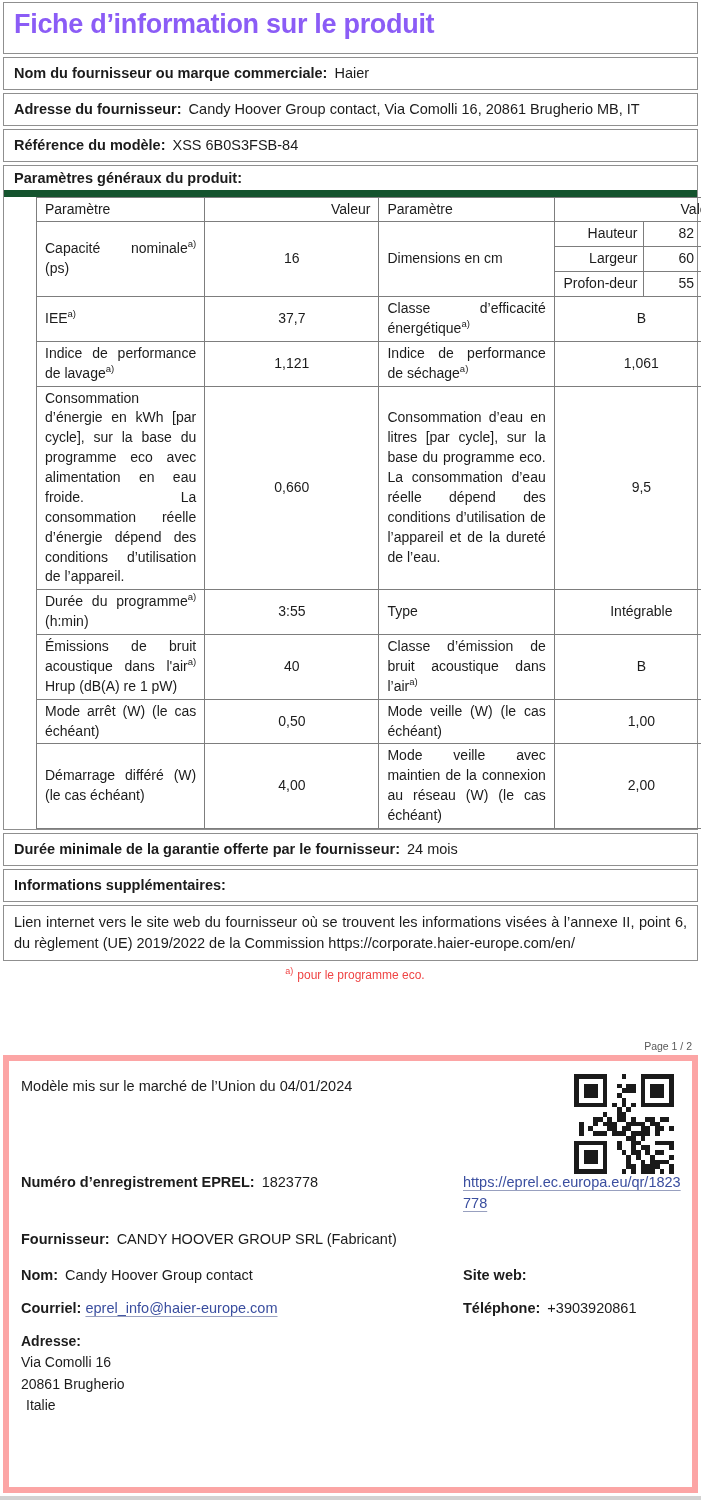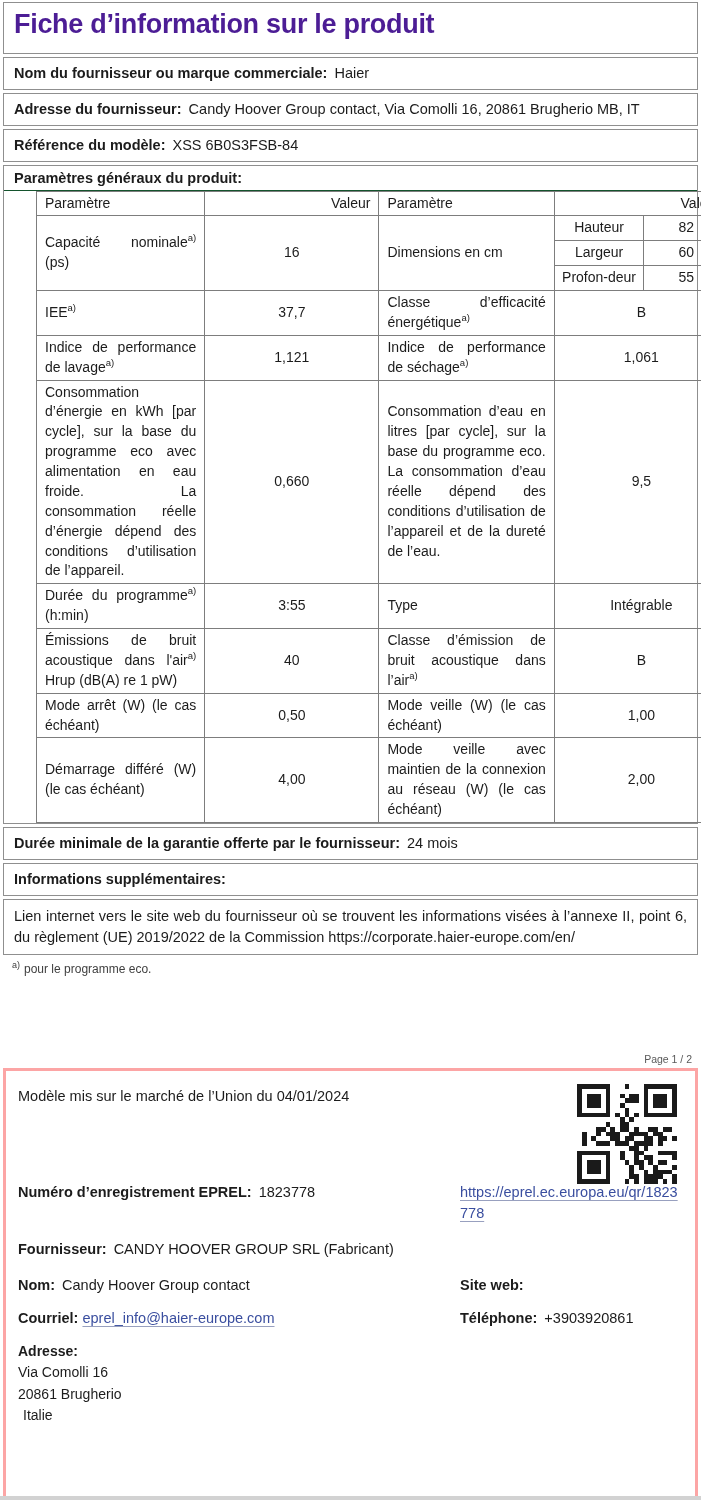--- a/index.html
+++ b/index.html
@@ -4,44 +4,44 @@
 <style>
   html,body{margin:0;padding:0;}
   body{
     width:701px;height:1500px;background:#ffffff;
     font-family:"Liberation Sans",sans-serif;color:#1c1c1c;
     display:flex;flex-direction:column;overflow:hidden;position:relative;
   }
   .sheet{padding:2px 3px 0 3px;display:flex;flex-direction:column;flex:1;}
   .box{border:1px solid #8f8f8f;margin-bottom:3px;background:#fff;}
   .title-box{padding:6px 10px 8px 10px;}
-  .doc-title{margin:0 0 5px 0;font-size:27px;font-weight:bold;color:#4c1d95;letter-spacing:-0.3px;line-height:1.15;}
+  .doc-title{margin:0 0 5px 0;font-size:27px;font-weight:bold;color:#8b5cf6;letter-spacing:-0.3px;line-height:1.15;}
   .doc-subtitle{font-size:12.6px;color:#333;line-height:1.38;}
   .label-row{padding:6px 10px;font-size:14.5px;line-height:1.3;}
   .blabel{font-weight:bold;}
   .lvalue{margin-left:7px;}
   
   .table-box{padding:0;}
-  .table-title{padding:4px 10px 4px;font-weight:bold;font-size:14.5px;border-bottom:1px solid #14532d;}
+  .table-title{padding:4px 10px 4px;font-weight:bold;font-size:14.5px;border-bottom:7px solid #14532d;}
   table{border-collapse:collapse;width:100%;table-layout:fixed;font-size:14px;margin-left:32px;}
   col.c1{width:167px}col.c2{width:173px}col.c3{width:174px}col.c4{width:89px}col.c5{width:84px}
   td{border:1px solid #7d7d7d;padding:2px 8px;vertical-align:middle;line-height:1.42;}
   td.param{text-align:justify;text-align-last:left;}
   td.val{text-align:center;padding:2px 4px;}
   td.hdr-p{text-align:left;}
   td.hdr-v{text-align:right;}
-  td.dimname{text-align:center;padding:2px 6px;}
+  td.dimname{text-align:right;padding:2px 6px;}
   sup{font-size:9.5px;line-height:0;}
   
-  .footnote{font-size:12px;margin:4px 0 0 9px;color:#404040;}
+  .footnote{font-size:12px;margin:4px 0 0 9px;color:#ef4444;text-align:center;}
   .footnote sup{font-size:9px;margin-right:4px;}
   .spacer{flex:1;}
   .page-indicator{font-size:10.5px;color:#595959;text-align:right;padding:0 6px 3px 0;}
   
-  .page2-box{border:3px solid #fca5a5;position:relative;min-height:404px;padding:12px 10px 10px 10px;}
+  .page2-box{border:6px solid #fca5a5;position:relative;min-height:404px;padding:12px 10px 10px 10px;margin-bottom:7px;}
   .market-line{font-size:14.5px;margin:5px 0 0 2px;}
   .qr-wrap{position:absolute;top:13px;right:18px;width:100px;height:100px;background:#fff;}
   .qr-wrap svg{display:block;width:100px;height:100px;}
   .p2-grid{display:grid;grid-template-columns:442px 1fr;margin-top:78px;font-size:14.5px;line-height:1.45;}
   .p2-cell{padding:0 0 0 2px;}
   .p2-row{margin-bottom:15px;}
   .p2-row.tight{margin-bottom:12px;}
   .doclink{color:#3a4e9f;text-decoration:underline;text-decoration-color:#98a0bf;text-underline-offset:3px;word-break:break-all;cursor:pointer;}
   .addr-line{font-size:14px;line-height:1.52;}
   .addr-indent{padding-left:5px;}

